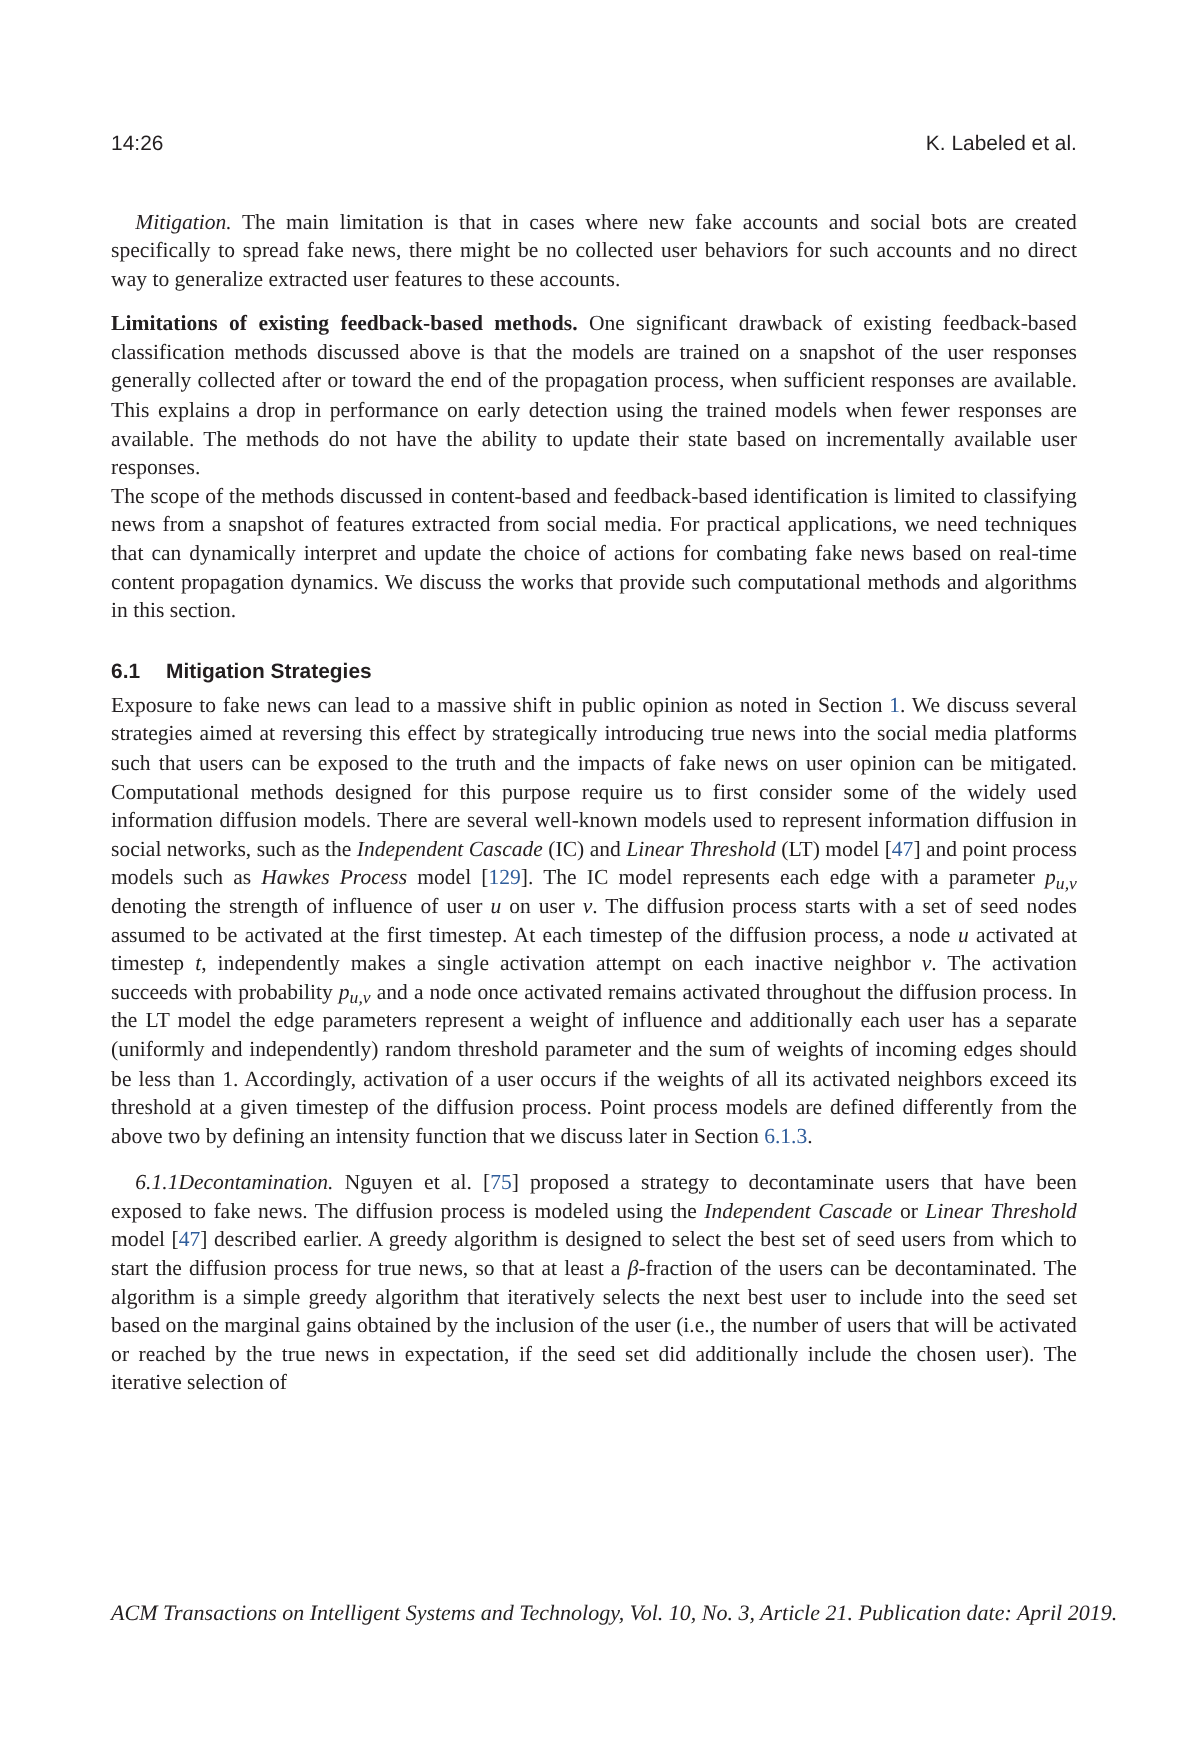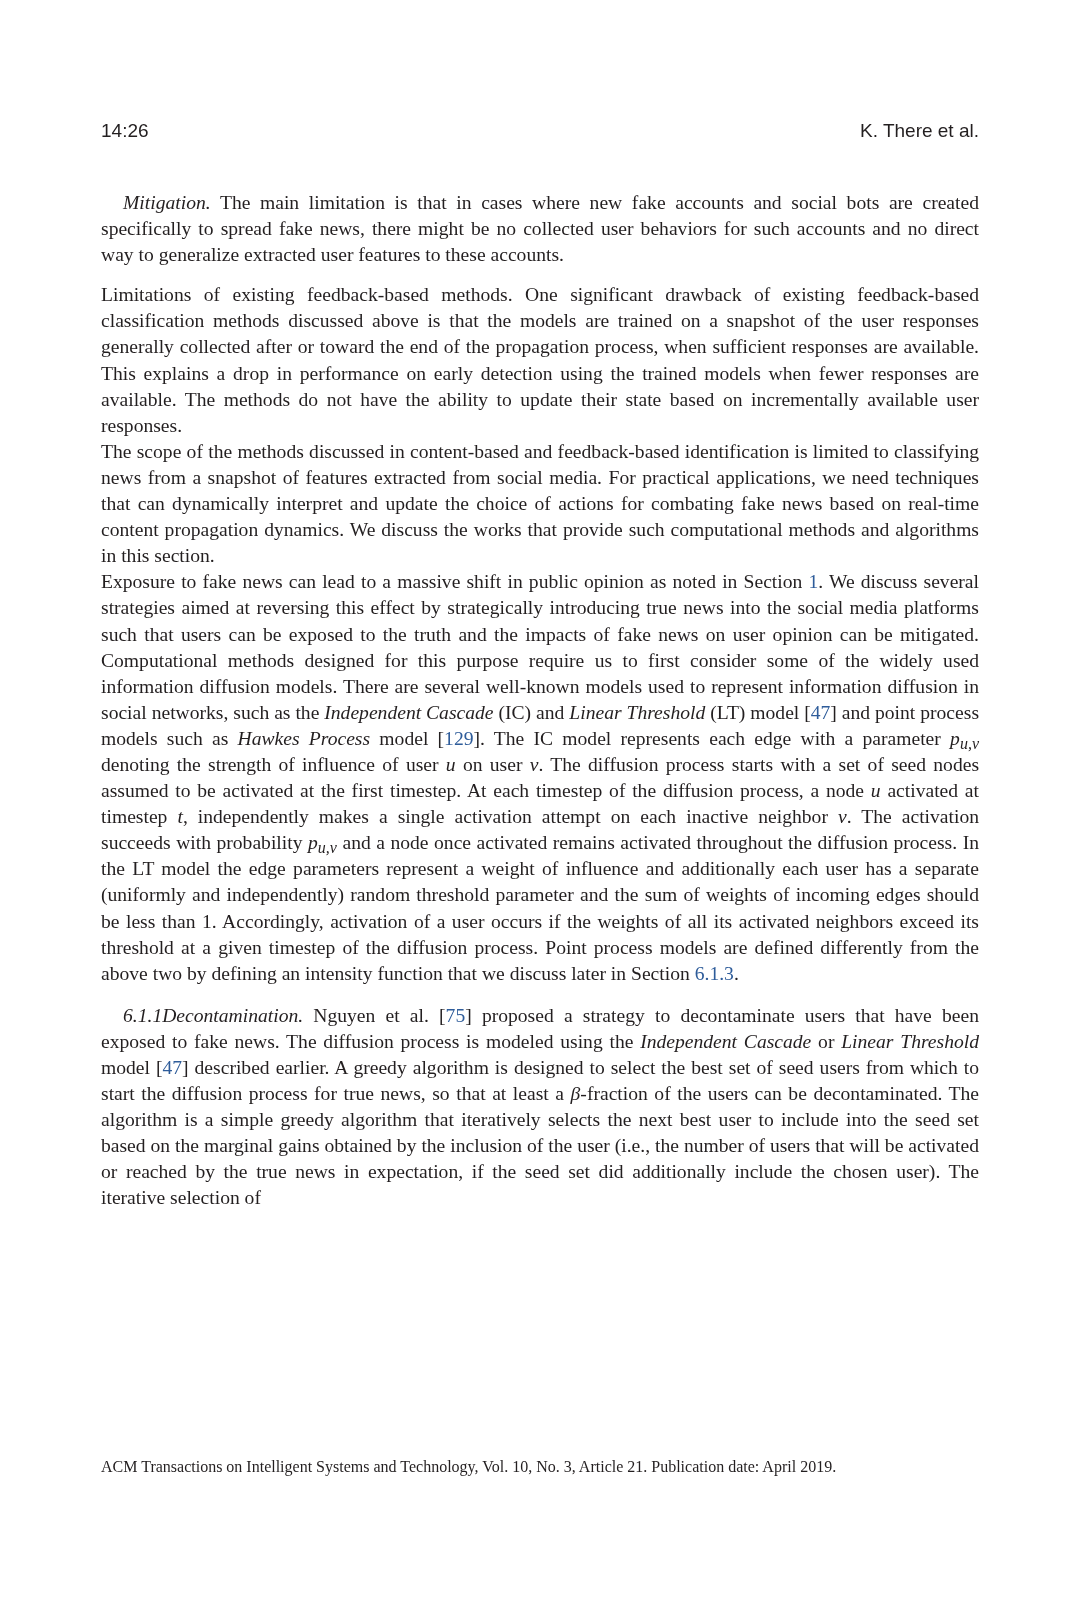--- a/index.html
+++ b/index.html
@@ -62,57 +62,59 @@
     .section-heading .num {
       display: inline-block;
       width: 30px;
     }
     .subsection-heading .num {
       width: 50px;
     }
     .h6 { margin-top: 26px; margin-bottom: 6px; }
     .h61 { margin-top: 30px; margin-bottom: 6px; }
 
-    .bold { font-weight: normal; }
+    .bold { font-weight: bold; }
     .it { font-style: italic; }
     .link { color: #2e5c9a; }
     sub { font-size: 16px; vertical-align: -4px; line-height: 0; }
     .math { font-style: italic; }
     .subsub-num { font-style: italic; }
 
     .footer {
       position: absolute;
       top: 1457px;
       left: 0;
-      font-size: 16px;
+      font-size: 20px;
       line-height: 20px;
       color: #231f20;
       white-space: nowrap;
+      font-style: italic;
     }
   </style>
 </head>
 <body>
 
 <div class="page">
 
   <div class="running-head">
     <span class="left">14:26</span>
-    <span class="right">K. There et al.</span>
+    <span class="right">K. Labeled et al.</span>
   </div>
 
   <div class="body-text">
 
 
     <p class="gap-s indent"><span class="it">Mitigation.</span><span> The main limitation is that in cases where new fake accounts and social bots are created specifically to spread fake news, there might be no collected user behaviors for such accounts and no direct way to generalize extracted user features to these accounts.</span></p>
 
     <p class="gap-m"><span class="bold">Limitations of existing feedback-based methods.</span><span> One significant drawback of existing feedback-based classification methods discussed above is that the models are trained on a snapshot of the user responses generally collected after or toward the end of the propagation process, when sufficient responses are available. This explains a drop in performance on early detection using the trained models when fewer responses are available. The methods do not have the ability to update their state based on incrementally available user responses.</span></p>
 
 
     <p>The scope of the methods discussed in content-based and feedback-based identification is limited to classifying news from a snapshot of features extracted from social media. For practical applications, we need techniques that can dynamically interpret and update the choice of actions for combating fake news based on real-time content propagation dynamics. We discuss the works that provide such computational methods and algorithms in this section.</p>
 
+    <h3 class="section-heading subsection-heading h61"><span class="num">6.1</span><span>Mitigation Strategies</span></h3>
 
     <p><span>Exposure to fake news can lead to a massive shift in public opinion as noted in Section </span><a class="link">1</a><span>. We discuss several strategies aimed at reversing this effect by strategically introducing true news into the social media platforms such that users can be exposed to the truth and the impacts of fake news on user opinion can be mitigated. Computational methods designed for this purpose require us to first consider some of the widely used information diffusion models. There are several well-known models used to represent information diffusion in social networks, such as the </span><span class="it">Independent Cascade</span><span> (IC) and </span><span class="it">Linear Threshold</span><span> (LT) model [</span><a class="link">47</a><span>] and point process models such as </span><span class="it">Hawkes Process</span><span> model [</span><a class="link">129</a><span>]. The IC model represents each edge with a parameter </span><span class="math"><span>p</span><sub>u,v</sub></span><span> denoting the strength of influence of user </span><span class="math">u</span><span> on user </span><span class="math">v</span><span>. The diffusion process starts with a set of seed nodes assumed to be activated at the first timestep. At each timestep of the diffusion process, a node </span><span class="math">u</span><span> activated at timestep </span><span class="math">t</span><span>, independently makes a single activation attempt on each inactive neighbor </span><span class="math">v</span><span>. The activation succeeds with probability </span><span class="math"><span>p</span><sub>u,v</sub></span><span> and a node once activated remains activated throughout the diffusion process. In the LT model the edge parameters represent a weight of influence and additionally each user has a separate (uniformly and independently) random threshold parameter and the sum of weights of incoming edges should be less than 1. Accordingly, activation of a user occurs if the weights of all its activated neighbors exceed its threshold at a given timestep of the diffusion process. Point process models are defined differently from the above two by defining an intensity function that we discuss later in Section </span><a class="link">6.1.3</a><span>.</span></p>
 
     <p class="indent" style="margin-top:16px"><span class="subsub-num">6.1.1</span><span class="it">Decontamination.</span><span> Nguyen et al. [</span><a class="link">75</a><span>] proposed a strategy to decontaminate users that have been exposed to fake news. The diffusion process is modeled using the </span><span class="it">Independent Cascade</span><span> or </span><span class="it">Linear Threshold</span><span> model [</span><a class="link">47</a><span>] described earlier. A greedy algorithm is designed to select the best set of seed users from which to start the diffusion process for true news, so that at least a </span><span class="math">β</span><span>-fraction of the users can be decontaminated. The algorithm is a simple greedy algorithm that iteratively selects the next best user to include into the seed set based on the marginal gains obtained by the inclusion of the user (i.e., the number of users that will be activated or reached by the true news in expectation, if the seed set did additionally include the chosen user). The iterative selection of</span></p>
 
   </div>
 
   <div class="footer">ACM Transactions on Intelligent Systems and Technology, Vol. 10, No. 3, Article 21. Publication date: April 2019.</div>
 
 </div>

